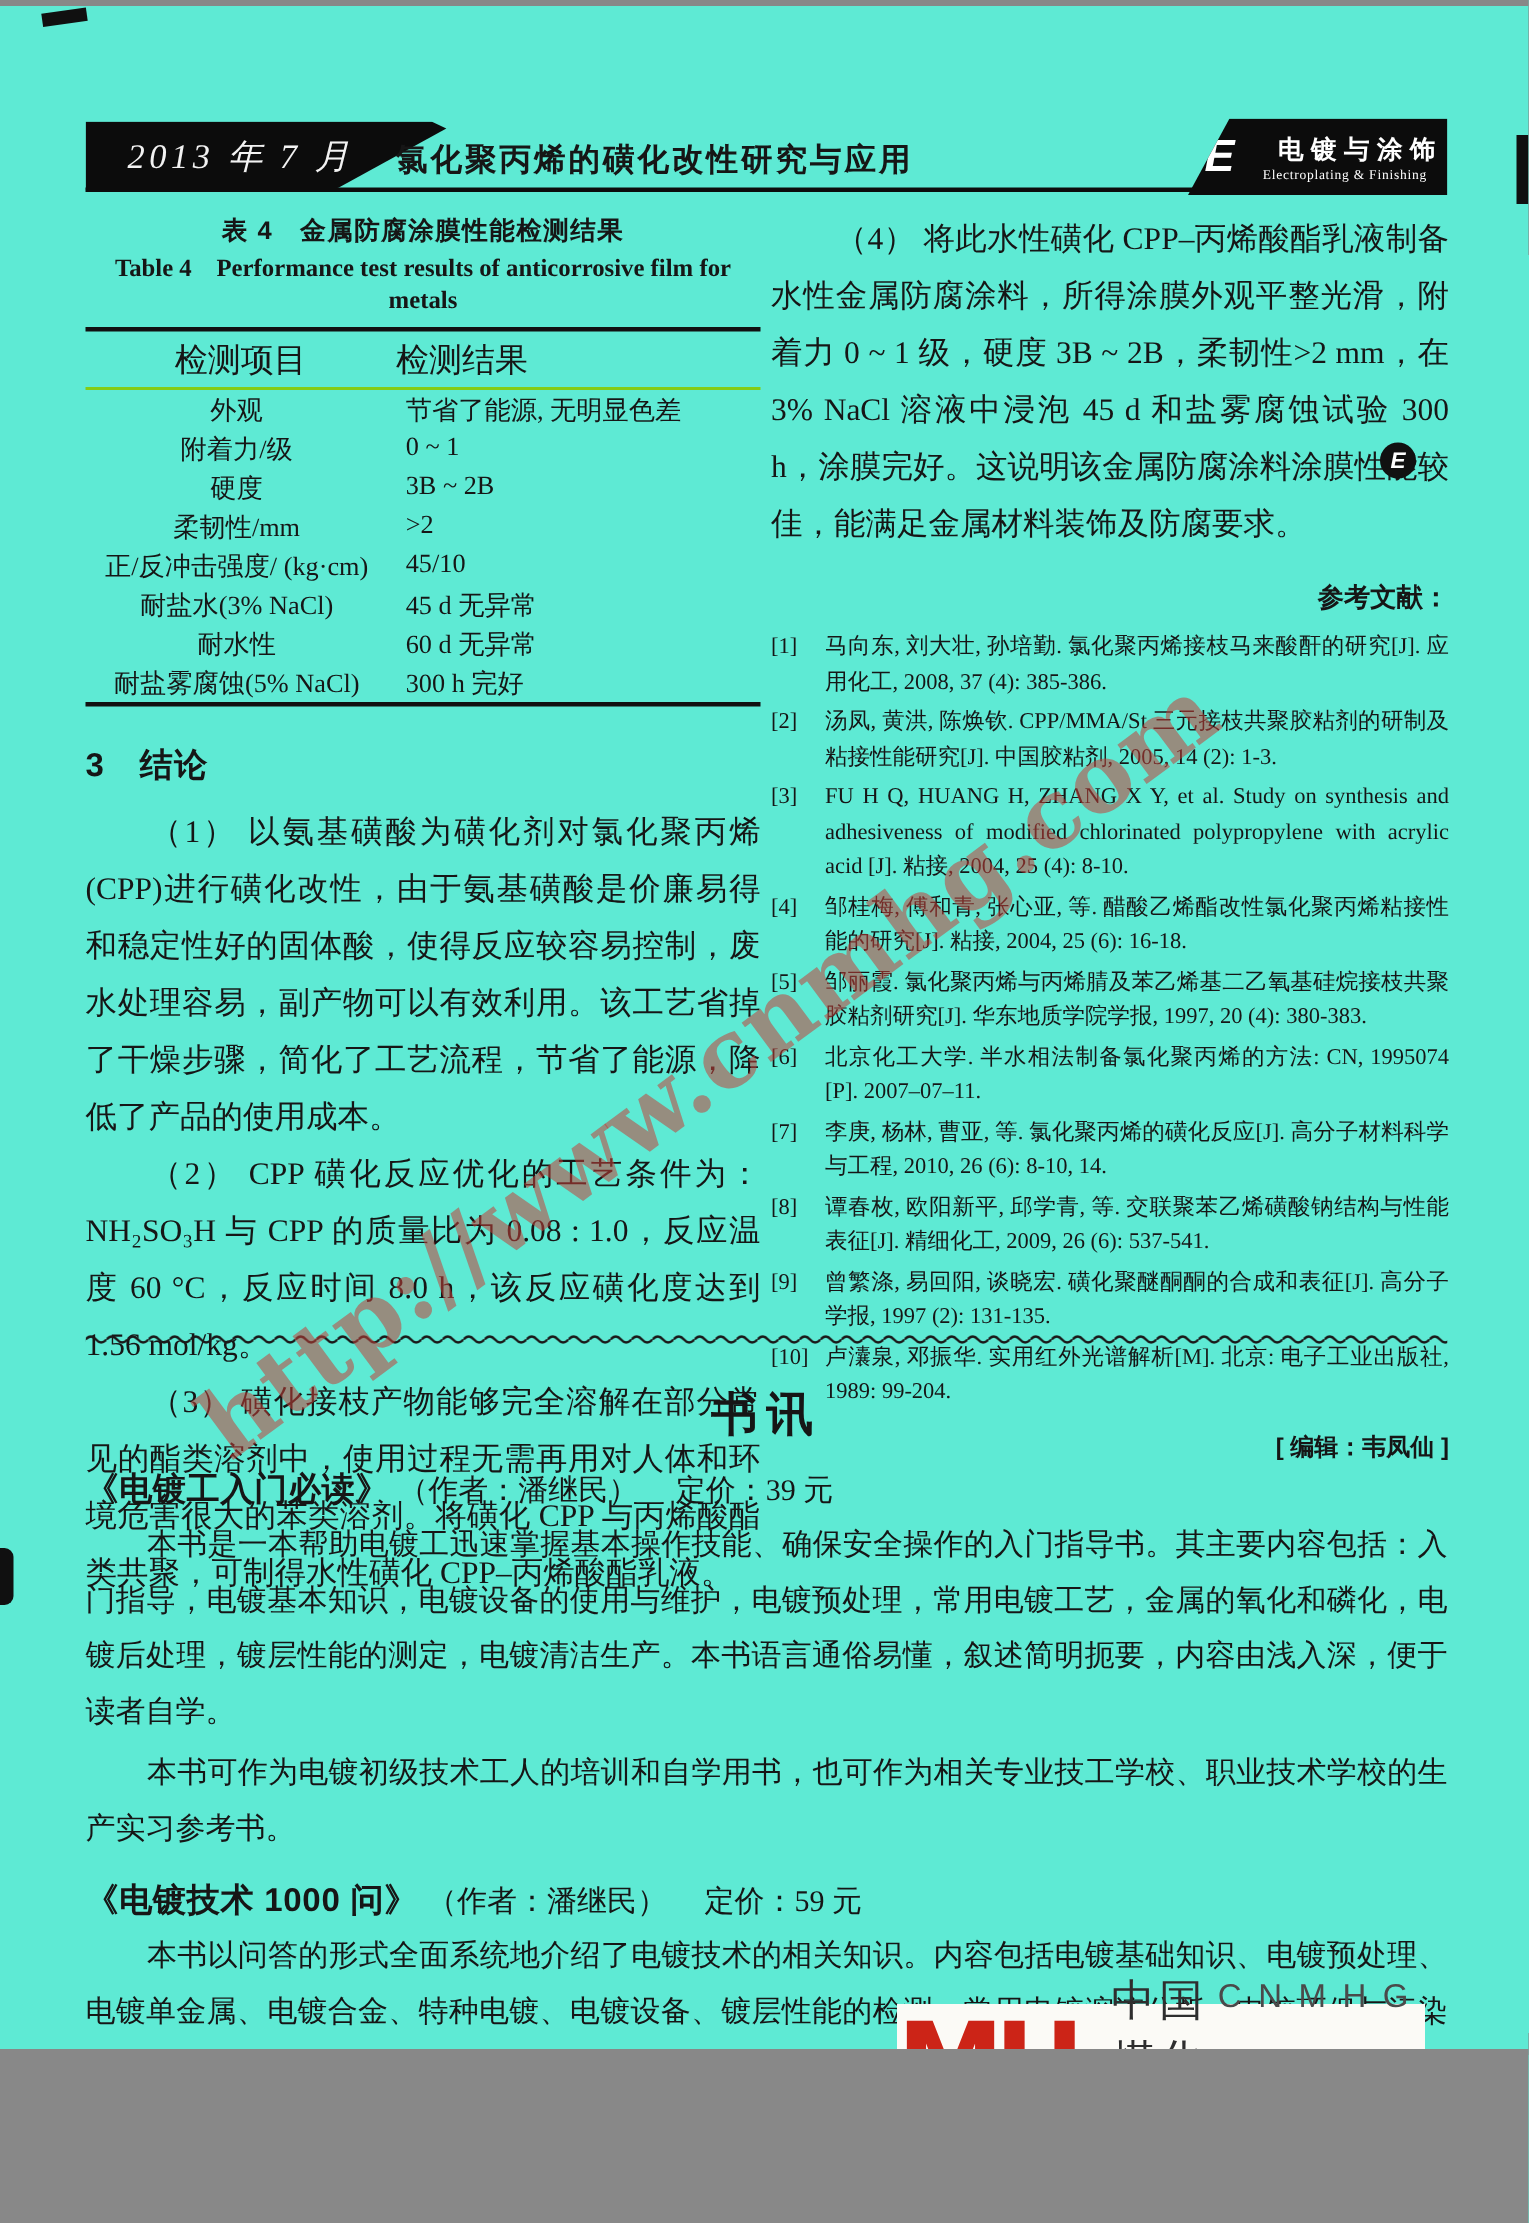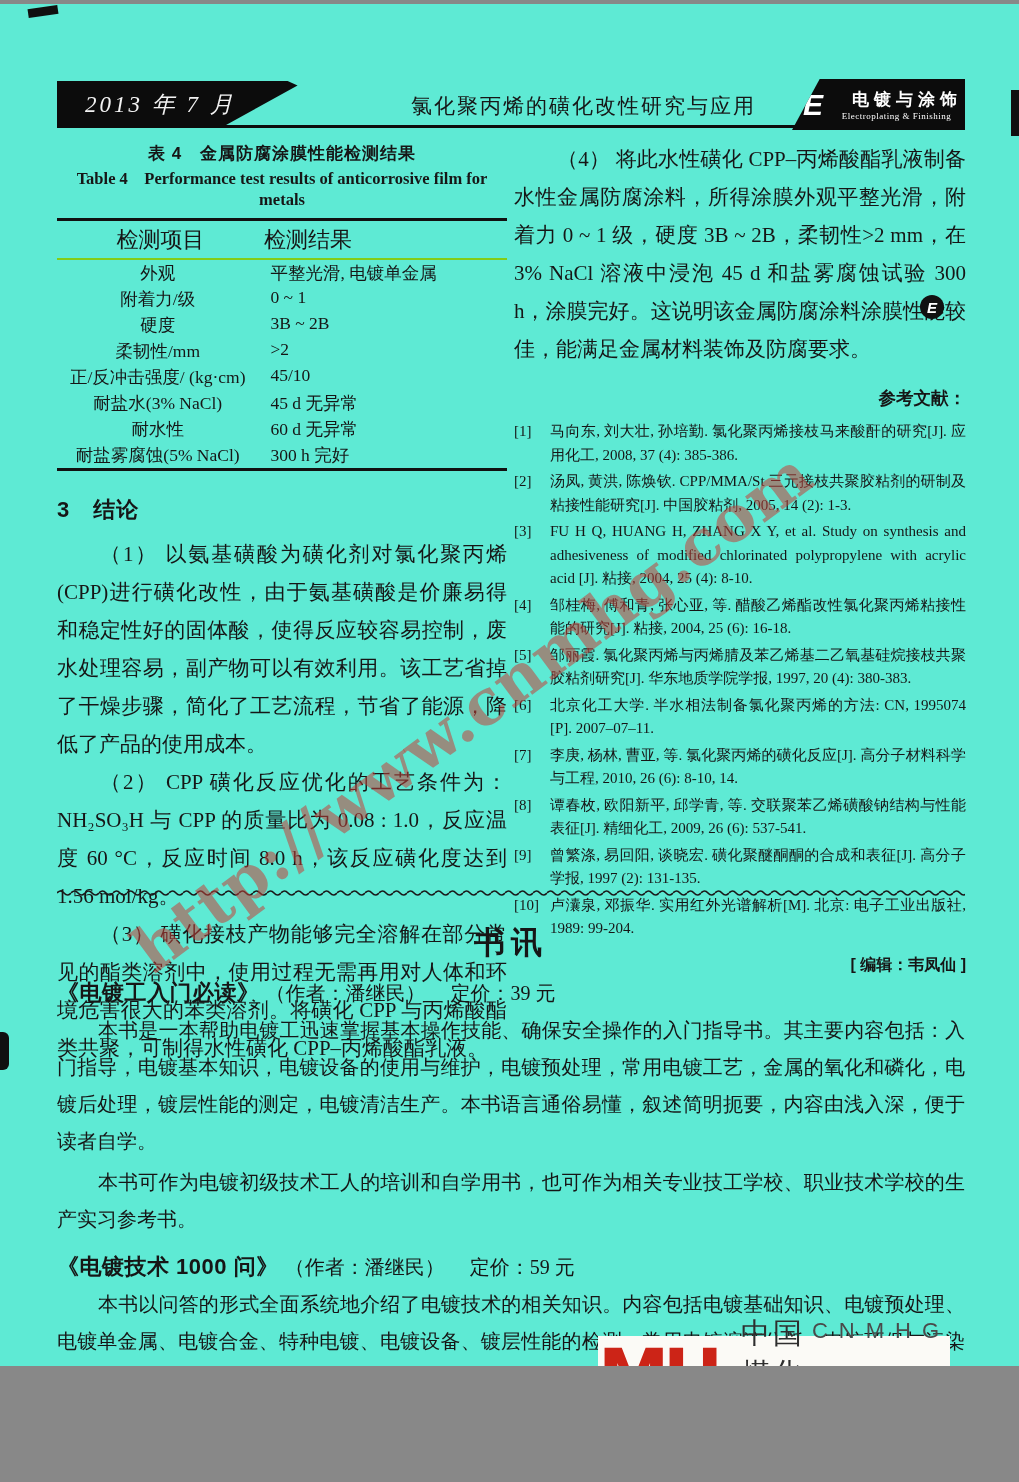--- a/index.html
+++ b/index.html
@@ -5,22 +5,22 @@
   html,body{margin:0;padding:0;background:#888;}
   #page{position:relative;width:1019px;height:1362px;background:#5eead4;margin:4px auto;
         font-family:"Liberation Serif","DejaVu Serif",serif;color:#161616;overflow:hidden;}
   .sans{font-family:"Liberation Sans","DejaVu Sans",sans-serif;}
 
   
   .banner-left{position:absolute;left:57px;top:77px;width:248px;height:46px;background:#0c0c0c;
     clip-path:polygon(0 0,93% 0,97% 10%,68% 96%,64% 100%,0 100%);display:flex;align-items:center;}
   .banner-left .date{color:#f2f2f2;font-style:italic;font-size:23px;letter-spacing:3px;margin-left:28px;}
   .header-rule{position:absolute;left:57px;top:121px;width:906px;height:3px;background:#0c0c0c;}
-  .article-title{position:absolute;left:296px;top:88px;width:460px;text-align:right;
-    font-weight:normal;font-size:21px;letter-spacing:2px;}
+  .article-title{position:absolute;left:264px;top:88px;width:460px;text-align:left;
+    font-weight:bold;font-size:21px;letter-spacing:2px;}
   .banner-right{position:absolute;left:792px;top:75px;width:173px;height:51px;background:#0c0c0c;
     clip-path:polygon(16% 0,100% 0,100% 100%,0 100%);display:flex;align-items:center;justify-content:center;}
   .banner-right .eglyph{color:#fff;font-weight:bold;font-style:italic;font-size:30px;margin:0 8px 0 14px;
     font-family:"Liberation Sans",sans-serif;}
   .banner-right .jr{display:flex;flex-direction:column;align-items:center;margin-right:6px;}
   .banner-right .jr-cn{color:#fff;font-weight:bold;font-size:17px;letter-spacing:5px;white-space:nowrap;padding-left:21px;}
   .banner-right .jr-en{color:#fff;font-size:9px;letter-spacing:.5px;white-space:nowrap;}
 
   
   .col-left{position:absolute;left:57px;top:136px;width:450px;}
@@ -112,21 +112,21 @@
       <div>metals</div>
     </div>
 
     <div class="tbl">
       <div class="tbl-head">
         <span class="tc1">检测项目</span>
         <span class="tc2">检测结果</span>
       </div>
       <div class="tbl-row">
           <span class="tc1">外观</span>
-          <span class="tc2">平整光滑, 电镀单金属</span>
+          <span class="tc2">节省了能源, 无明显色差</span>
         </div>
       <div class="tbl-row">
           <span class="tc1">附着力/级</span>
           <span class="tc2">0 ~ 1</span>
         </div>
       <div class="tbl-row">
           <span class="tc1">硬度</span>
           <span class="tc2">3B ~ 2B</span>
         </div>
       <div class="tbl-row">

